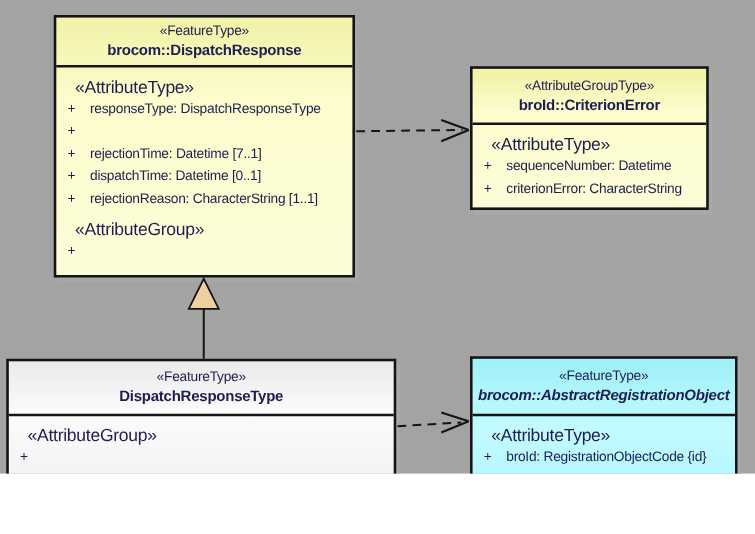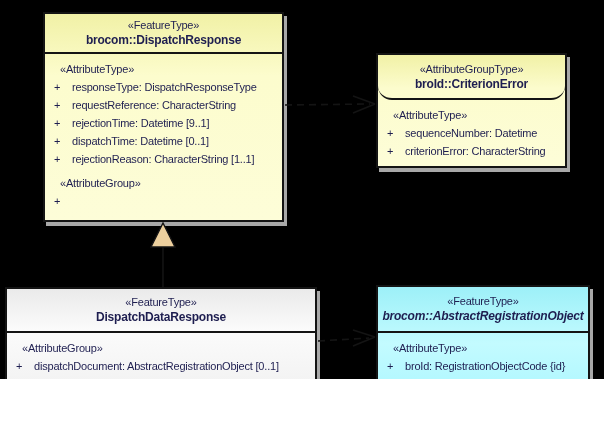--- a/index.html
+++ b/index.html
@@ -5,21 +5,21 @@
   * { margin: 0; padding: 0; box-sizing: border-box; }
   html, body { background: #ffffff; }
   body {
     font-family: "Liberation Sans", sans-serif;
     color: #1e1e50;
   }
   #canvas {
     position: relative;
     width: 604px;
     height: 379px;
-    background: #000000;
+    background: #a3a3a3;
     overflow: hidden;
   }
   .uml-box {
     position: absolute;
     border: 2px solid #141414;
     box-shadow: 3px 4px 0 #a8a8a8;
     letter-spacing: -0.2px;
   }
   .fill-yellow { background: linear-gradient(180deg, #f1f1a6 0%, #fcfccd 30%, #fdfdd8 100%); }
   .fill-gray   { background: linear-gradient(180deg, #eaeaea 0%, #fbfbfb 45%, #f3f3f3 100%); }
@@ -29,21 +29,21 @@
     display: flex;
     flex-direction: column;
     align-items: center;
     justify-content: center;
     gap: 1px;
   }
   .stereo { font-size: 11px; line-height: 13px; }
   .uml-name { font-size: 12px; font-weight: bold; line-height: 14px; }
   .uml-name.italic { font-style: italic; }
   .uml-body { padding: 7px 4px 3px 6px; }
-  .sec-label { font-size: 11px; line-height: 17px; padding-left: 9px; }
+  .sec-label { font-size: 14px; line-height: 17px; padding-left: 9px; }
   .section + .section { margin-top: 7px; }
   .attr-row { display: flex; font-size: 11px; line-height: 18px; }
   .plus { width: 21px; padding-left: 3px; flex: none; }
   .attr-text { white-space: nowrap; }
   #connector-layer {
     position: absolute;
     left: 0; top: 0;
     width: 604px; height: 427px;
     pointer-events: none;
   }
@@ -60,46 +60,45 @@
     </div>
     <div class="uml-body">
       <div class="section">
         <div class="sec-label">«AttributeType»</div>
         <div class="attr-row">
           <span class="plus">+</span>
           <span class="attr-text">responseType: DispatchResponseType</span>
         </div>
         <div class="attr-row">
           <span class="plus">+</span>
-          <span class="attr-text">requestReference: CharacterString</span>
         </div>
         <div class="attr-row">
           <span class="plus">+</span>
-          <span class="attr-text">rejectionTime: Datetime [9..1]</span>
+          <span class="attr-text">rejectionTime: Datetime [7..1]</span>
         </div>
         <div class="attr-row">
           <span class="plus">+</span>
           <span class="attr-text">dispatchTime: Datetime [0..1]</span>
         </div>
         <div class="attr-row">
           <span class="plus">+</span>
           <span class="attr-text">rejectionReason: CharacterString [1..1]</span>
         </div>
       </div>
       <div class="section">
         <div class="sec-label">«AttributeGroup»</div>
         <div class="attr-row">
           <span class="plus">+</span>
         </div>
       </div>
     </div>
   </div>
 
   <div class="uml-box fill-yellow" style="left:376px; top:53px; width:191px; height:115px;">
-    <div class="uml-header" style="height:45px;border-radius:14px;">
+    <div class="uml-header" style="height:45px;">
       <div class="stereo">«AttributeGroupType»</div>
       <div class="uml-name">broId::CriterionError</div>
     </div>
     <div class="uml-body">
       <div class="section">
         <div class="sec-label">«AttributeType»</div>
         <div class="attr-row">
           <span class="plus">+</span>
           <span class="attr-text">sequenceNumber: Datetime</span>
         </div>
@@ -107,28 +106,27 @@
           <span class="plus">+</span>
           <span class="attr-text">criterionError: CharacterString</span>
         </div>
       </div>
     </div>
   </div>
 
   <div class="uml-box fill-gray" style="left:5px; top:287px; width:312px; height:96px;">
     <div class="uml-header" style="height:44px;">
       <div class="stereo">«FeatureType»</div>
-      <div class="uml-name">DispatchDataResponse</div>
+      <div class="uml-name">DispatchResponseType</div>
     </div>
     <div class="uml-body">
       <div class="section">
         <div class="sec-label">«AttributeGroup»</div>
         <div class="attr-row">
           <span class="plus">+</span>
-          <span class="attr-text">dispatchDocument: AbstractRegistrationObject [0..1]</span>
         </div>
       </div>
     </div>
   </div>
 
   <div class="uml-box fill-cyan" style="left:376px; top:285px; width:214px; height:98px;">
     <div class="uml-header" style="height:46px;">
       <div class="stereo">«FeatureType»</div>
       <div class="uml-name italic">brocom::AbstractRegistrationObject</div>
     </div>

